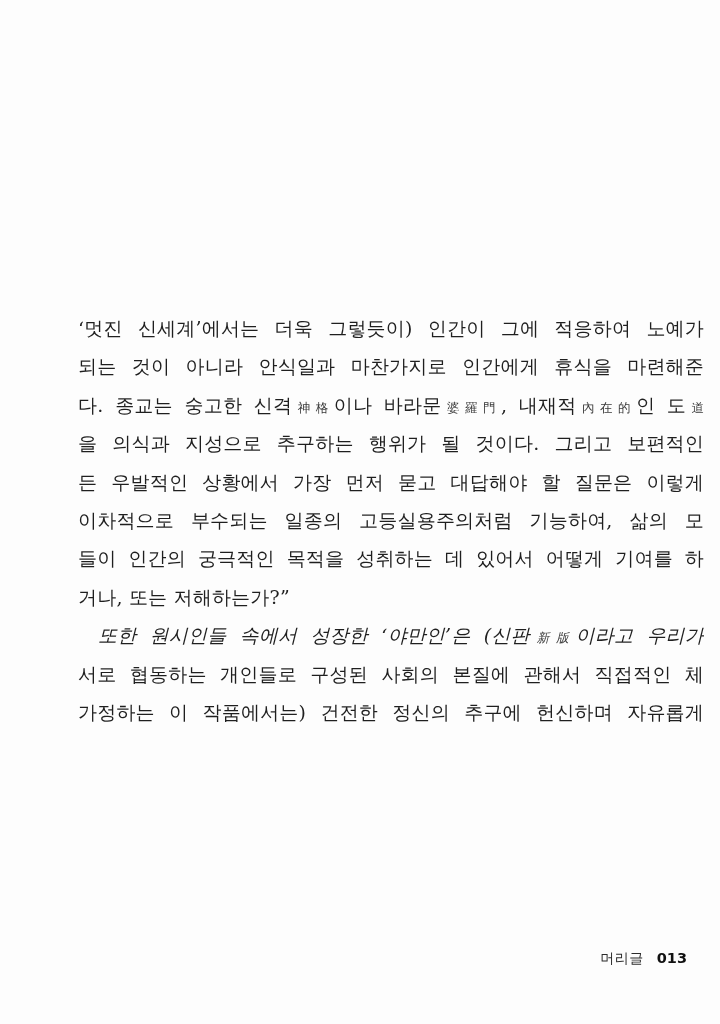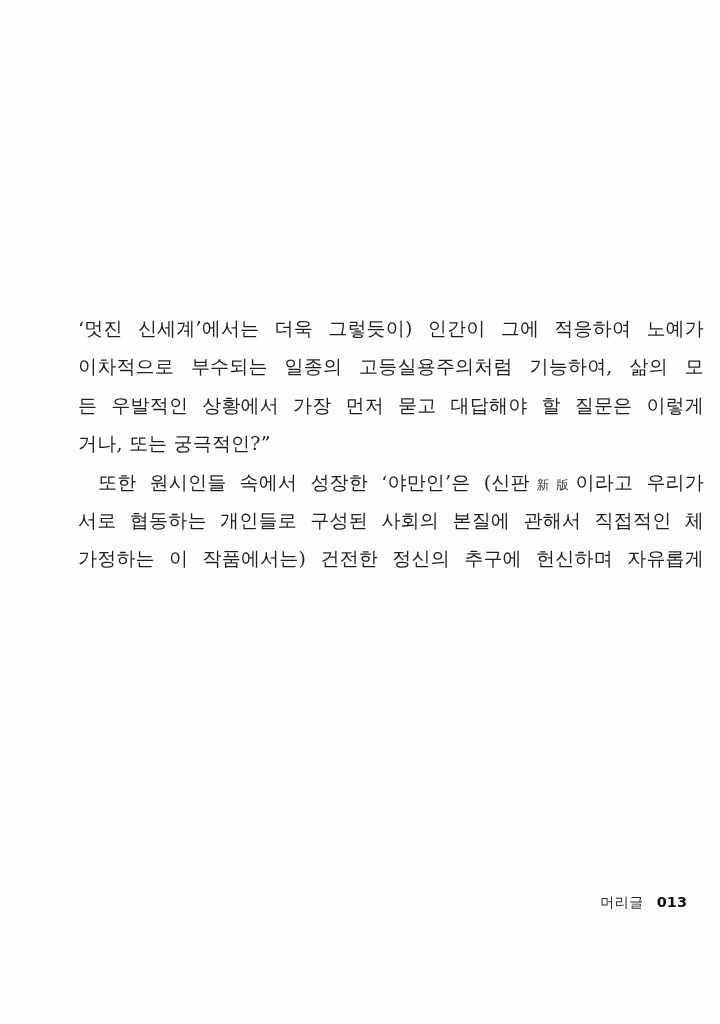--- a/index.html
+++ b/index.html
@@ -34,29 +34,30 @@
     text-align-last: justify;
     word-break: keep-all;
     overflow: hidden;
     letter-spacing: 0.2px;
   }
   .line.para-end {
     text-align-last: left;
   }
   .line.para-start {
     text-indent: 20px;
+    font-style: italic;
   }
   .hanja {
     font-size: 12.5px;
     color: #3a3a3a;
     letter-spacing: 0;
   }
   #footer {
     position: absolute;
-    top: 892px;
+    top: 948px;
     right: 33px;
     font-size: 14px;
     line-height: 20px;
     color: #2b2b2b;
     white-space: nowrap;
   }
   #footer .section-label {
     letter-spacing: 0.5px;
   }
   #footer .page-number {
@@ -66,23 +67,27 @@
     font-family: "DejaVu Sans", "Liberation Sans", sans-serif;
     font-size: 14.5px;
   }
 </style>
 </head>
 <body>
 
 <div id="page">
   <div id="text-block">
       <div class="line"><span class="base">‘멋진 신세계’에서는 더욱 그렇듯이) 인간이 그에 적응하여 노예가</span></div>
+      <div class="line"><span class="base">되는 것이 아니라 안식일과 마찬가지로 인간에게 휴식을 마련해준</span></div>
+      <div class="line"><span class="base">다. 종교는 숭고한 신격</span><span class="hanja">神格</span><span class="base">이나 바라문</span><span class="hanja">婆羅門</span><span class="base">, 내재적</span><span class="hanja">內在的</span><span class="base">인 도</span><span class="hanja">道</span></div>
+      <div class="line"><span class="base">을 의식과 지성으로 추구하는 행위가 될 것이다. 그리고 보편적인</span></div>
+      <div class="line"><span class="base">든 우발적인 상황에서 가장 먼저 묻고 대답해야 할 질문은 이렇게</span></div>
       <div class="line"><span class="base">이차적으로 부수되는 일종의 고등실용주의처럼 기능하여, 삶의 모</span></div>
-      <div class="line"><span class="base">든 우발적인 상황에서 가장 먼저 묻고 대답해야 할 질문은 이렇게</span></div>
-      <div class="line para-end"><span class="base">거나, 또는 궁극적인?”</span></div>
+      <div class="line"><span class="base">들이 인간의 궁극적인 목적을 성취하는 데 있어서 어떻게 기여를 하</span></div>
+      <div class="line para-end"><span class="base">거나, 또는 저해하는가?”</span></div>
       <div class="line para-start"><span class="base">또한 원시인들 속에서 성장한 ‘야만인’은 (신판</span><span class="hanja">新版</span><span class="base">이라고 우리가</span></div>
       <div class="line"><span class="base">서로 협동하는 개인들로 구성된 사회의 본질에 관해서 직접적인 체</span></div>
       <div class="line"><span class="base">가정하는 이 작품에서는) 건전한 정신의 추구에 헌신하며 자유롭게</span></div>
     </div>
   <div id="footer">
     <span class="section-label">머리글</span><span class="page-number">013</span>
   </div>
 </div>
 
 </body></html>

